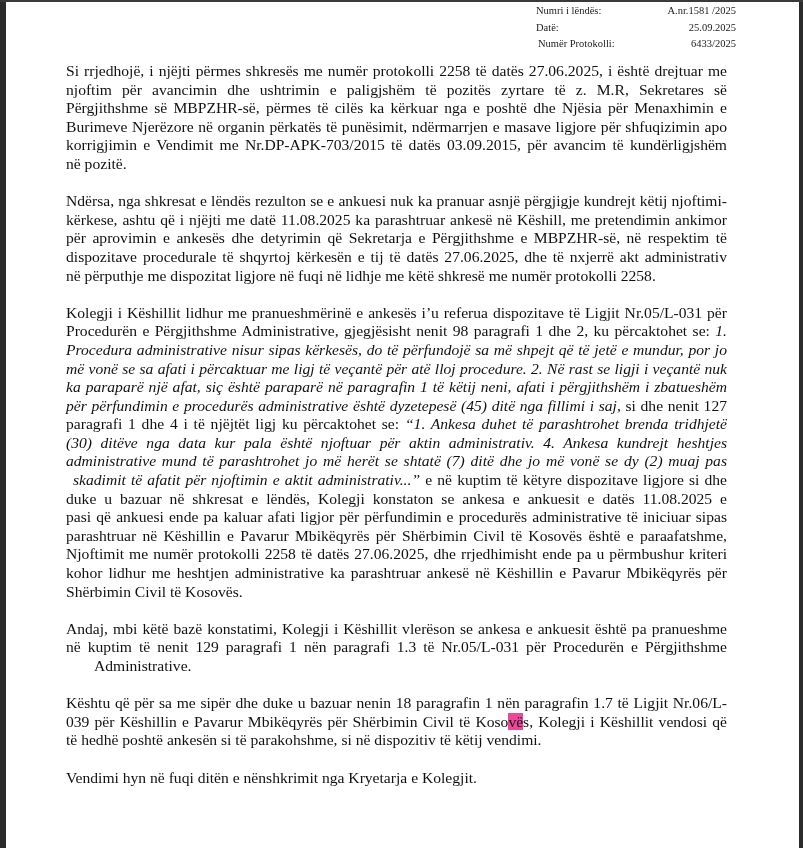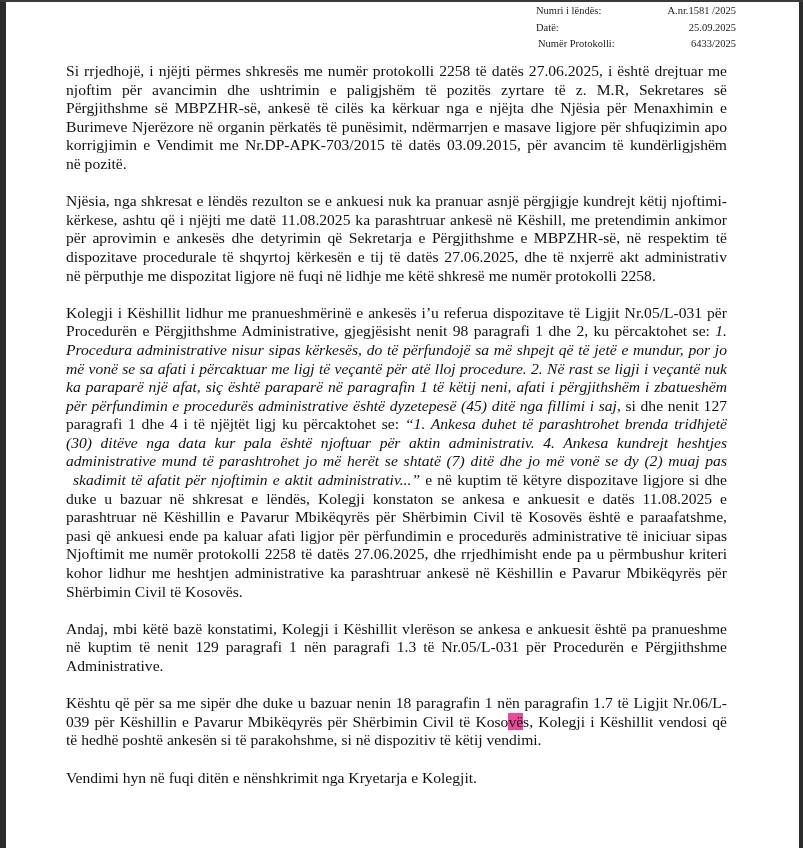--- a/index.html
+++ b/index.html
@@ -35,57 +35,57 @@
     <span style="padding-left:2px">Numër Protokolli:</span>
     <span class="val">6433/2025</span>
   </div>
 </div>
 
 <div class="body-text">
 
   <div class="para">
     <span class="line" style="white-space: normal; height: 18.6px; overflow: visible;">Si rrjedhojë, i njëjti përmes shkresës me numër protokolli 2258 të datës 27.06.2025, i është drejtuar me</span>
     <span class="line" style="white-space: normal; height: 18.6px; overflow: visible;">njoftim për avancimin dhe ushtrimin e paligjshëm të pozitës zyrtare të z. M.R, Sekretares së</span>
-    <span class="line" style="white-space: normal; height: 18.6px; overflow: visible;">Përgjithshme së MBPZHR-së, ankesë të cilës ka kërkuar nga e njëjta dhe Njësia për Menaxhimin e</span>
+    <span class="line" style="white-space: normal; height: 18.6px; overflow: visible;">Përgjithshme së MBPZHR-së, përmes të cilës ka kërkuar nga e poshtë dhe Njësia për Menaxhimin e</span>
     <span class="line" style="white-space: normal; height: 18.6px; overflow: visible;">Burimeve Njerëzore në organin përkatës të punësimit, ndërmarrjen e masave ligjore për shfuqizimin apo</span>
     <span class="line" style="white-space: normal; height: 18.6px; overflow: visible;">korrigjimin e Vendimit me Nr.DP-APK-703/2015 të datës 03.09.2015, për avancim të kundërligjshëm</span>
     <span class="line last" style="white-space: normal; height: 18.6px; overflow: visible;">në pozitë.</span>
   </div>
 
   <div class="para">
-    <span class="line" style="white-space: normal; height: 18.6px; overflow: visible;">Njësia, nga shkresat e lëndës rezulton se e ankuesi nuk ka pranuar asnjë përgjigje kundrejt këtij njoftimi-</span>
+    <span class="line" style="white-space: normal; height: 18.6px; overflow: visible;">Ndërsa, nga shkresat e lëndës rezulton se e ankuesi nuk ka pranuar asnjë përgjigje kundrejt këtij njoftimi-</span>
     <span class="line" style="white-space: normal; height: 18.6px; overflow: visible;">kërkese, ashtu që i njëjti me datë 11.08.2025 ka parashtruar ankesë në Këshill, me pretendimin ankimor</span>
     <span class="line" style="white-space: normal; height: 18.6px; overflow: visible;">për aprovimin e ankesës dhe detyrimin që Sekretarja e Përgjithshme e MBPZHR-së, në respektim të</span>
     <span class="line" style="white-space: normal; height: 18.6px; overflow: visible;">dispozitave procedurale të shqyrtoj kërkesën e tij të datës 27.06.2025, dhe të nxjerrë akt administrativ</span>
     <span class="line last" style="white-space: normal; height: 18.6px; overflow: visible;">në përputhje me dispozitat ligjore në fuqi në lidhje me këtë shkresë me numër protokolli 2258.</span>
   </div>
 
   <div class="para">
     <span class="line" style="white-space: normal; height: 18.6px; overflow: visible;">Kolegji i Këshillit lidhur me pranueshmërinë e ankesës i’u referua dispozitave të Ligjit Nr.05/L-031 për</span>
     <span class="line" style="white-space: normal; height: 18.6px; overflow: visible;"><span>Procedurën e Përgjithshme Administrative, gjegjësisht nenit 98 paragrafi 1 dhe 2, ku përcaktohet se: </span><i>1.</i></span>
     <span class="line" style="white-space: normal; height: 18.6px; overflow: visible;"><i>Procedura administrative nisur sipas kërkesës, do të përfundojë sa më shpejt që të jetë e mundur, por jo</i></span>
     <span class="line" style="white-space: normal; height: 18.6px; overflow: visible;"><i>më vonë se sa afati i përcaktuar me ligj të veçantë për atë lloj procedure. 2. Në rast se ligji i veçantë nuk</i></span>
     <span class="line" style="white-space: normal; height: 18.6px; overflow: visible;"><i>ka paraparë një afat, siç është paraparë në paragrafin 1 të këtij neni, afati i përgjithshëm i zbatueshëm</i></span>
     <span class="line" style="white-space: normal; height: 18.6px; overflow: visible;"><i>për përfundimin e procedurës administrative është dyzetepesë (45) ditë nga fillimi i saj,</i><span> si dhe nenit 127</span></span>
     <span class="line" style="white-space: normal; height: 18.6px; overflow: visible;"><span>paragrafi 1 dhe 4 i të njëjtët ligj ku përcaktohet se: </span><i>“1. Ankesa duhet të parashtrohet brenda tridhjetë</i></span>
     <span class="line" style="white-space: normal; height: 18.6px; overflow: visible;"><i>(30) ditëve nga data kur pala është njoftuar për aktin administrativ. 4. Ankesa kundrejt heshtjes</i></span>
     <span class="line" style="white-space: normal; height: 18.6px; overflow: visible;"><i>administrative mund të parashtrohet jo më herët se shtatë (7) ditë dhe jo më vonë se dy (2) muaj pas</i></span>
     <span class="line" style="white-space: normal; height: 18.6px; overflow: visible; margin-left: 7px;"><i>skadimit të afatit për njoftimin e aktit administrativ...”</i><span>  e në kuptim të këtyre dispozitave ligjore si dhe</span></span>
     <span class="line" style="white-space: normal; height: 18.6px; overflow: visible;">duke u bazuar në shkresat e lëndës, Kolegji konstaton se ankesa e ankuesit e datës 11.08.2025 e</span>
+    <span class="line" style="white-space: normal; height: 18.6px; overflow: visible;">pasi që ankuesi ende pa kaluar afati ligjor për përfundimin e procedurës administrative të iniciuar sipas</span>
     <span class="line" style="white-space: normal; height: 18.6px; overflow: visible;">parashtruar në Këshillin e Pavarur Mbikëqyrës për Shërbimin Civil të Kosovës është e paraafatshme,</span>
-    <span class="line" style="white-space: normal; height: 18.6px; overflow: visible;">pasi që ankuesi ende pa kaluar afati ligjor për përfundimin e procedurës administrative të iniciuar sipas</span>
     <span class="line" style="white-space: normal; height: 18.6px; overflow: visible;">Njoftimit me numër protokolli 2258 të datës 27.06.2025, dhe rrjedhimisht ende pa u përmbushur kriteri</span>
     <span class="line" style="white-space: normal; height: 18.6px; overflow: visible;">kohor lidhur me heshtjen administrative ka parashtruar ankesë në Këshillin e Pavarur Mbikëqyrës për</span>
     <span class="line last" style="white-space: normal; height: 18.6px; overflow: visible;">Shërbimin Civil të Kosovës.</span>
   </div>
 
   <div class="para">
     <span class="line" style="white-space: normal; height: 18.6px; overflow: visible;">Andaj, mbi këtë bazë konstatimi, Kolegji i Këshillit vlerëson se ankesa e ankuesit është pa pranueshme</span>
     <span class="line" style="white-space: normal; height: 18.6px; overflow: visible;">në kuptim të nenit 129 paragrafi 1 nën paragrafi 1.3 të Nr.05/L-031 për Procedurën e Përgjithshme</span>
-    <span class="line last" style="white-space: normal; height: 18.6px; overflow: visible;">Administrative.</span>
+    <span class="line last" style="white-space: normal; height: 18.6px; overflow: visible; margin-left: 28px;">Administrative.</span>
   </div>
 
   <div class="para">
     <span class="line" style="white-space: normal; height: 18.6px; overflow: visible;">Kështu që për sa me sipër dhe duke u bazuar nenin 18 paragrafin 1 nën paragrafin 1.7 të Ligjit Nr.06/L-</span>
     <span class="line" style="white-space: normal; height: 18.6px; overflow: visible;"><span>039 për Këshillin e Pavarur Mbikëqyrës për Shërbimin Civil të Koso</span><span class="hl">vë</span><span>s, Kolegji i Këshillit vendosi që</span></span>
     <span class="line last" style="white-space: normal; height: 18.6px; overflow: visible;">të hedhë poshtë ankesën si të parakohshme, si në dispozitiv të këtij vendimi.</span>
   </div>
 
   <div class="para">
     <span class="line last" style="white-space: normal; height: 18.6px; overflow: visible;">Vendimi hyn në fuqi ditën e nënshkrimit nga Kryetarja e Kolegjit.</span>

